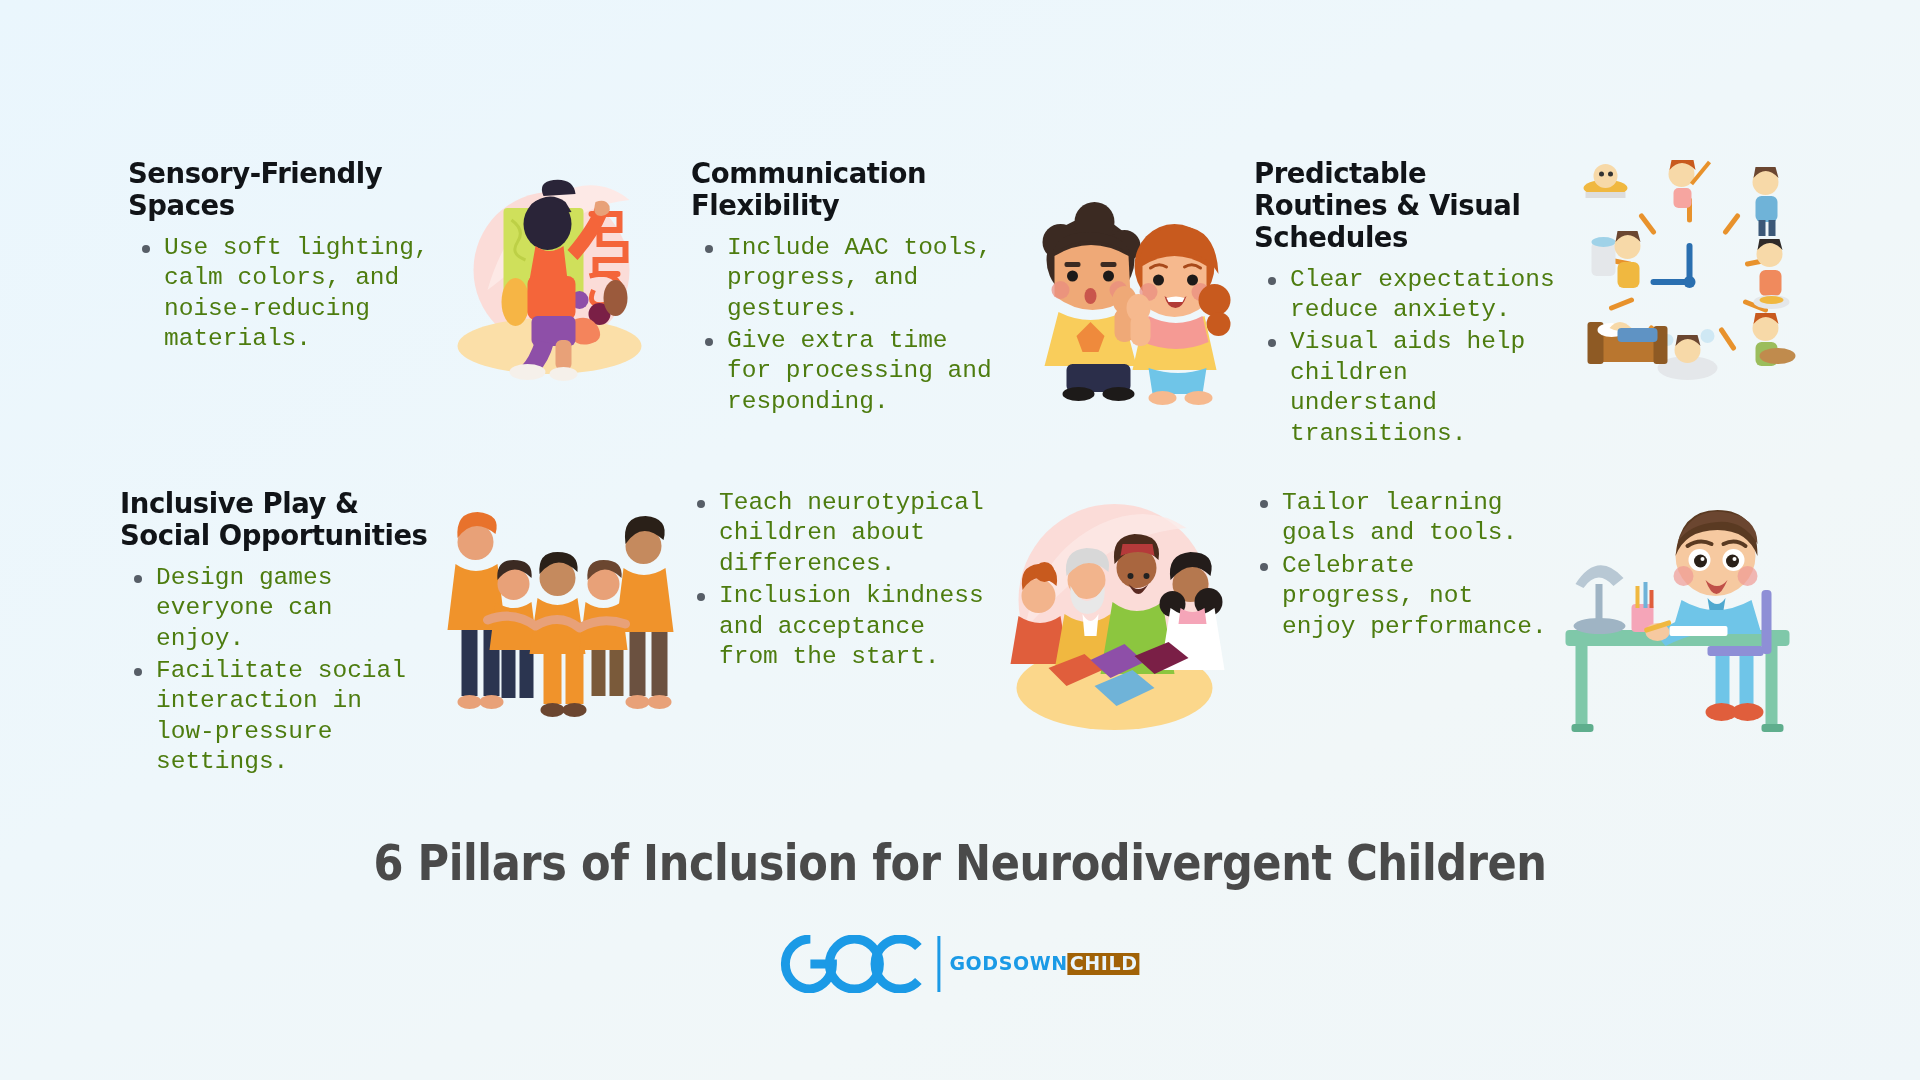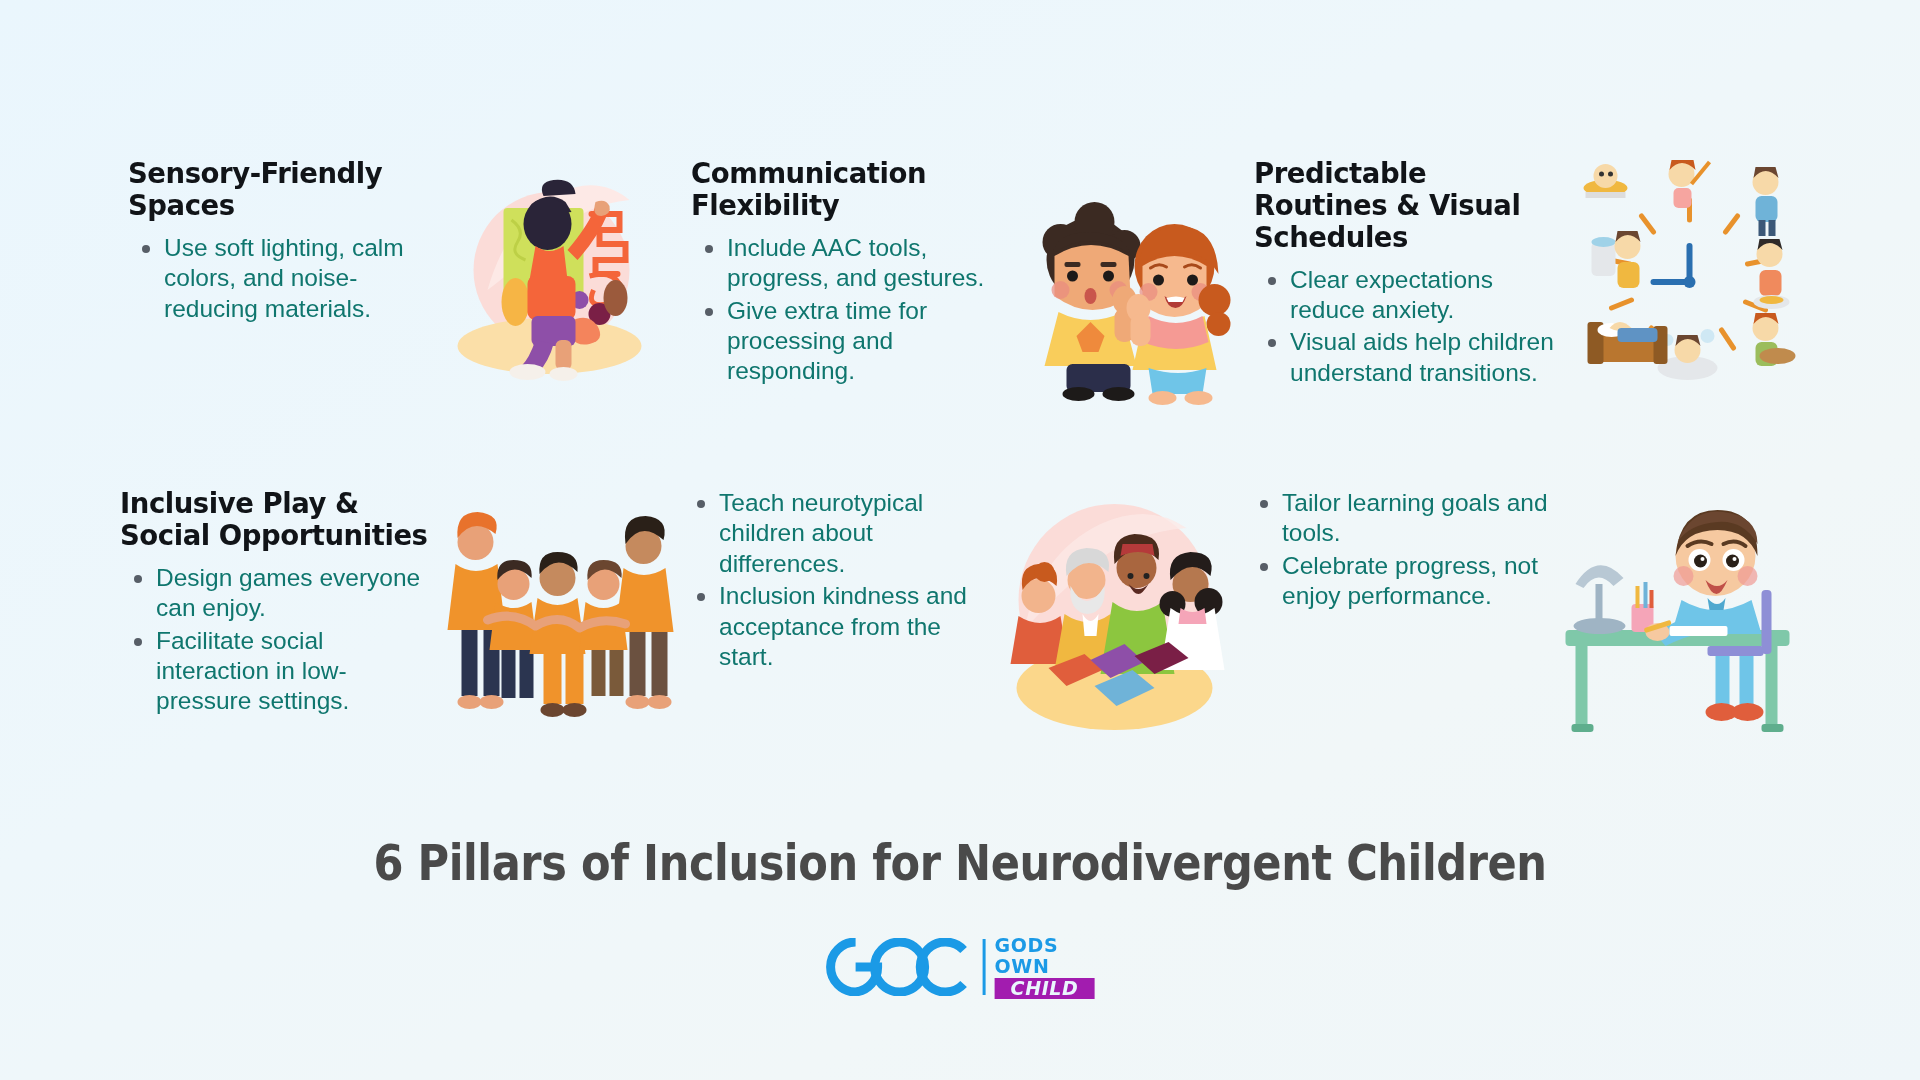--- a/index.html
+++ b/index.html
@@ -34,24 +34,24 @@
     font-weight: bold;
     font-size: 27.5px;
     line-height: 1.16;
     letter-spacing: -0.45px;
     color: #111418;
     margin-bottom: 11px;
   }
   .bullets { list-style: none; padding-left: 36px; }
   .bullets li {
     position: relative;
-    font-family: Liberation Sans, sans-serif;
+    font-family: Liberation Mono, monospace;
     font-size: 24.5px;
     line-height: 1.24;
-    color: #0f766e;
+    color: #4d7c0f;
     margin-bottom: 2px;
   }
   .bullets li::before {
     content: "";
     position: absolute;
     left: -22px; top: 12px;
     width: 8px; height: 8px;
     border-radius: 50%;
     background: #575e67;
   }
@@ -75,32 +75,32 @@
     left: 50%;
     top: 935px;
     transform: translateX(-50%);
     display: flex;
     align-items: center;
     gap: 9px;
   }
   .logo-mark { display: block; }
   .logo-divider { width: 3px; height: 56px; background: #1b9ae6; }
   .logo-words {
-    display: flex; flex-direction: column;
+    display: flex; flex-direction: row;
     font-family: "DejaVu Sans", sans-serif;
     font-weight: bold;
     font-size: 19px;
     line-height: 1.12;
     letter-spacing: 0.6px;
     color: #1b9ae6;
     justify-content: center;
   }
   .logo-words .chip {
-    background: #a21caf; color: #eaf6fd;
-    padding: 0 16px; align-self: flex-start; font-style: italic;
+    background: #a16207; color: #eaf6fd;
+    padding: 0 2px; align-self: flex-start;
   }
 
   
   .art-svg { position: absolute; inset: 0; width: 100%; height: 100%; }
 </style>
 </head>
 <body>
 
 <div class="sheet">
 

